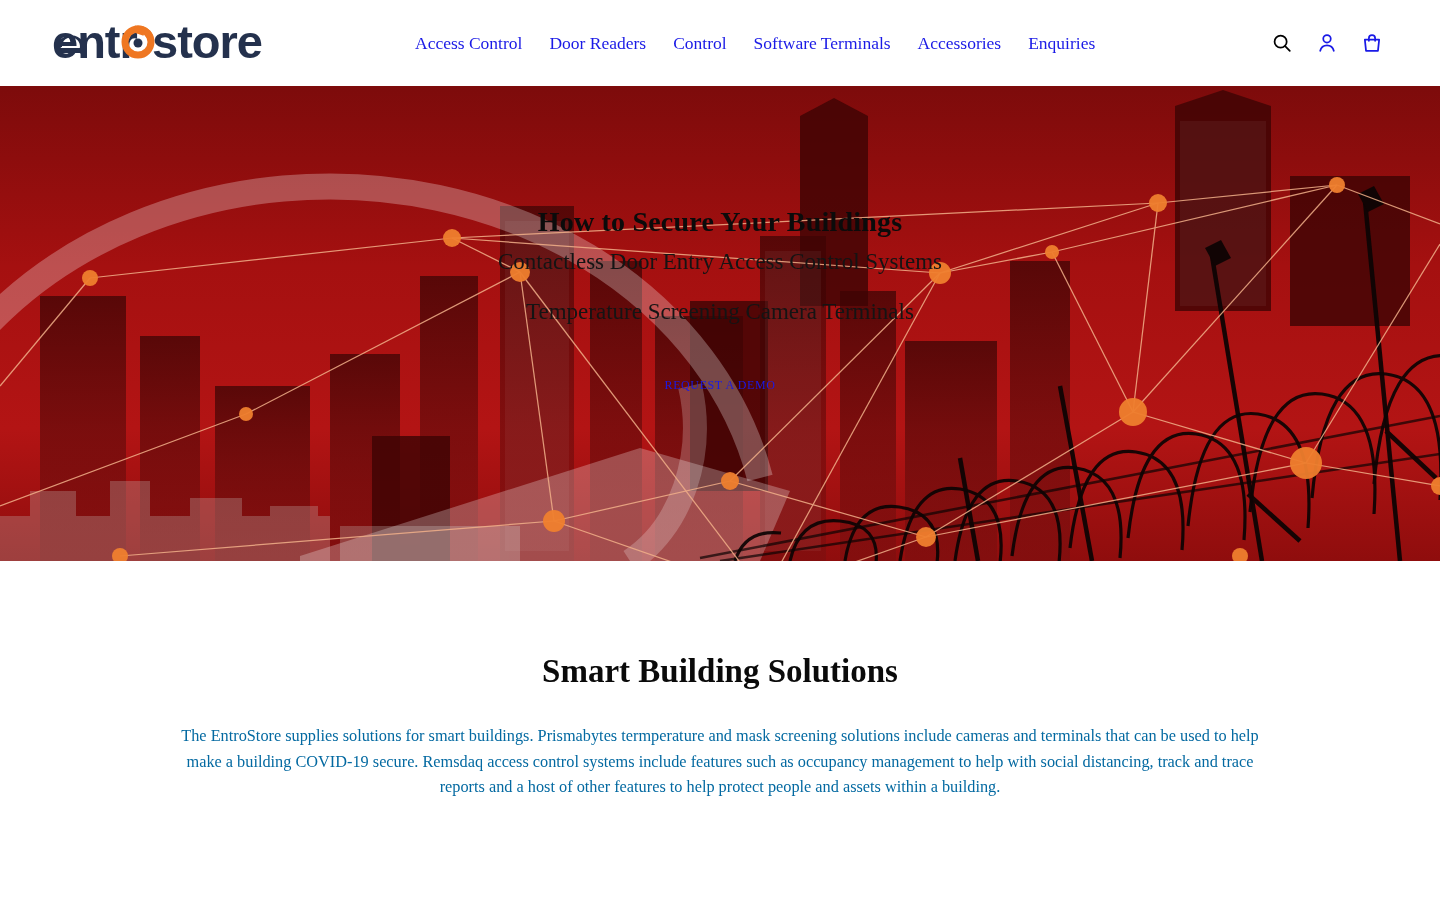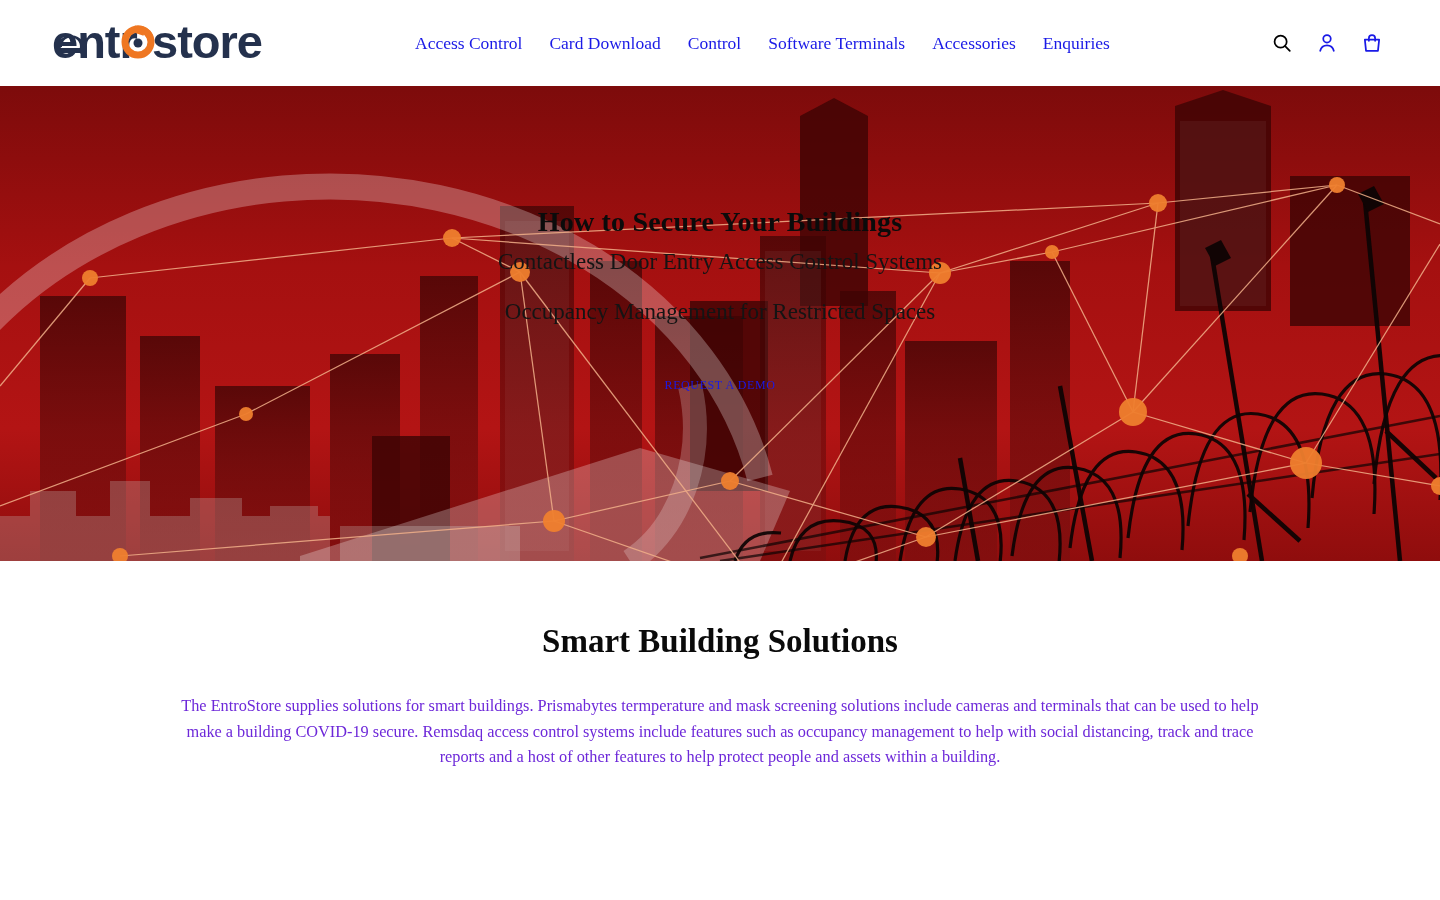--- a/index.html
+++ b/index.html
@@ -113,38 +113,38 @@
     font-size: 12px;
     letter-spacing: 0.6px;
     color: #1a1ae6;
     text-decoration: none;
     cursor: pointer;
   }
 
   
   .main-section {
     width: 1440px;
-    padding-top: 60px;
+    padding-top: 90px;
     text-align: center;
     background: #ffffff;
   }
   .section-title {
     font-family: "Liberation Serif", "DejaVu Serif", serif;
     font-size: 33px;
     font-weight: bold;
     color: #0a0a0a;
     line-height: 40px;
   }
   .section-body {
     margin: 32px auto 0 auto;
     width: 1095px;
     font-family: "Liberation Serif", "DejaVu Serif", serif;
     font-size: 16.3px;
     line-height: 25.5px;
-    color: #6d28d9;
+    color: #0369a1;
     text-align: center;
   }
   .section-link {
     display: inline-block;
     margin-top: 20px;
     font-family: "Liberation Serif", "DejaVu Serif", serif;
     font-size: 16.3px;
     font-weight: bold;
     color: #1a1ae6;
     text-decoration: none;
@@ -169,21 +169,21 @@
         <circle cx="86" cy="24" r="13" fill="none" stroke="#ef7722" stroke-width="7"></circle>
         <path d="M86 11 a13 13 0 0 1 11.5 7" fill="none" stroke="#ef7722" stroke-width="7" stroke-linecap="round"></path>
         <circle cx="86" cy="25" r="4.5" fill="#24314d"></circle>
         <rect x="82" y="9" width="11" height="7" fill="#ef7722" transform="rotate(18 87 12)"></rect>
       </g>
     </svg>
   </a>
 
   <nav class="main-nav">
     <a class="nav-link" href="#">Access Control</a>
-    <a class="nav-link" href="#">Card Download</a>
+    <a class="nav-link" href="#">Door Readers</a>
     <a class="nav-link" href="#">Control</a>
     <a class="nav-link" href="#">Software Terminals</a>
     <a class="nav-link" href="#">Accessories</a>
     <a class="nav-link" href="#">Enquiries</a>
   </nav>
 
   <div class="header-icons">
     <span class="hicon">
       <svg width="22" height="22" viewBox="0 0 24 24" fill="none" stroke="#000000" stroke-width="1.9">
         <circle cx="10.5" cy="10.5" r="6.6"></circle>
@@ -363,21 +363,21 @@
         <circle cx="1092" cy="500" r="9"></circle>
         <circle cx="1240" cy="470" r="8"></circle>
         <circle cx="120" cy="470" r="8"></circle>
       </g>
     </g>
   </svg>
 
   <div class="hero-content">
     <h1 class="hero-title">How to Secure Your Buildings</h1>
     <p class="hero-sub s1">Contactless Door Entry Access Control Systems</p>
-    <p class="hero-sub s3">Occupancy Management for Restricted Spaces</p>
+    <p class="hero-sub s2">Temperature Screening Camera Terminals</p>
     <a class="hero-cta" href="#">REQUEST A DEMO</a>
   </div>
 </section>
 
 <main class="main-section">
   <h2 class="section-title">Smart Building Solutions</h2>
   <p class="section-body">The EntroStore supplies solutions for smart buildings. Prismabytes termperature and mask screening solutions include cameras and terminals that can be used to help make a building COVID-19 secure. Remsdaq access control systems include features such as occupancy management to help with social distancing, track and trace reports and a host of other features to help protect people and assets within a building.</p>
 </main>
 
 </body></html>

